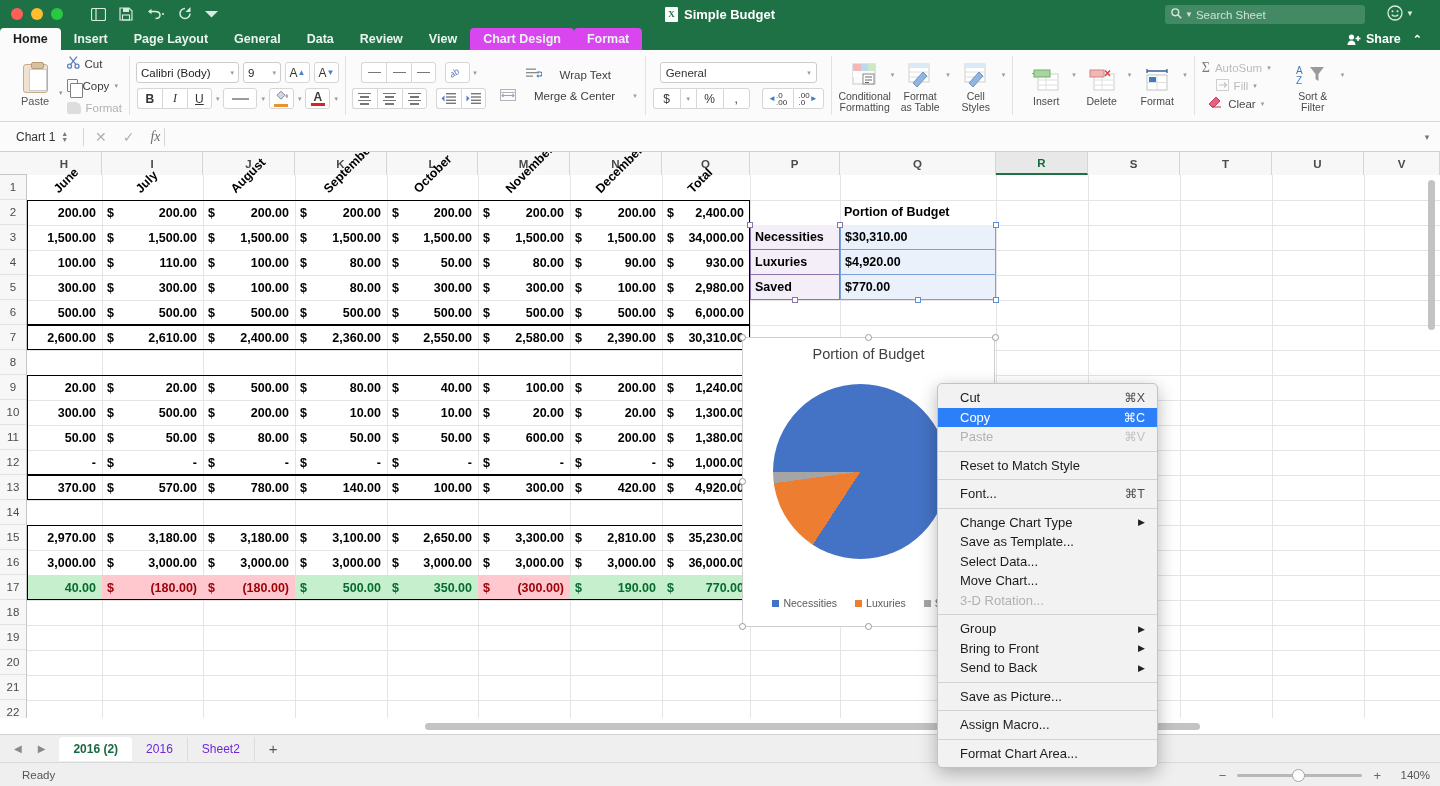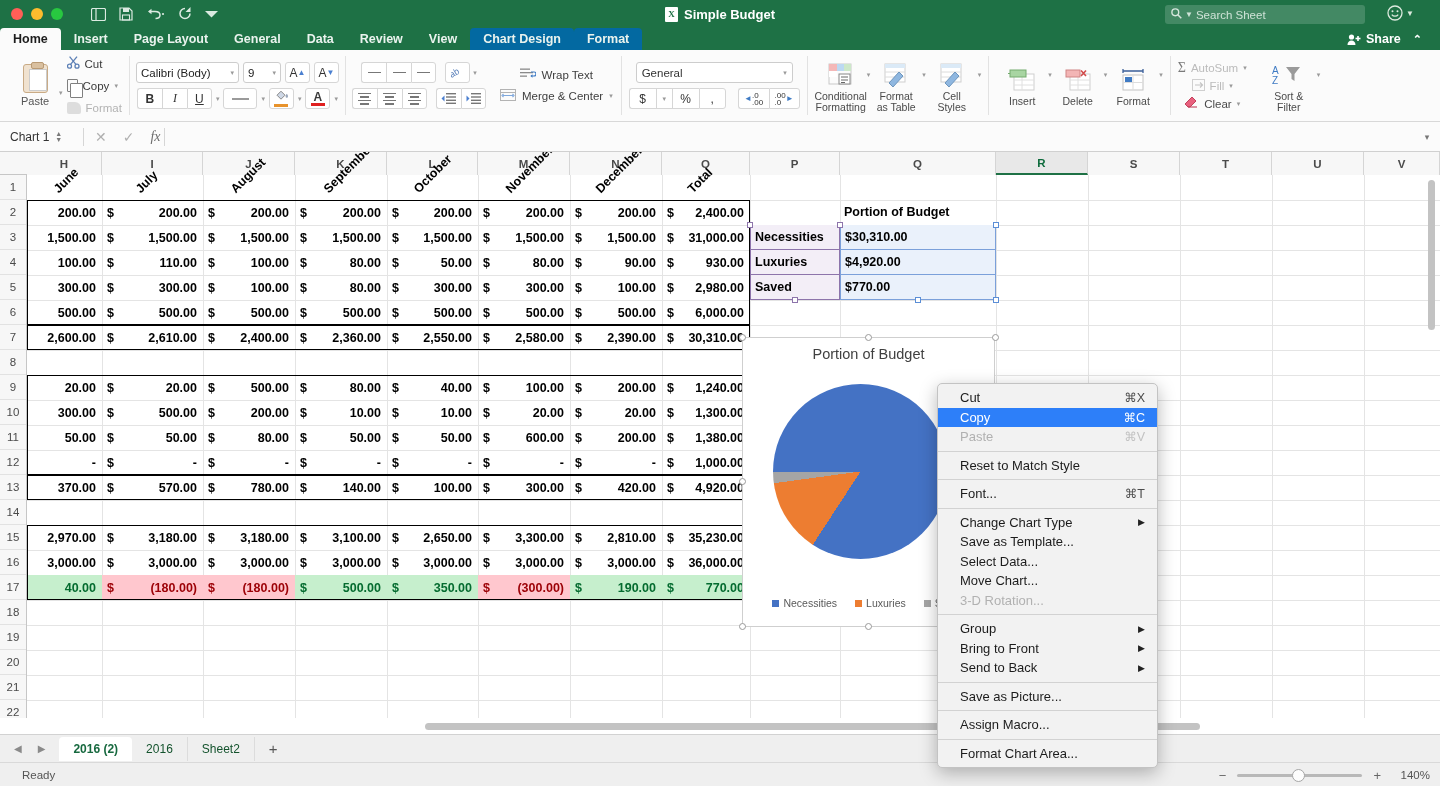--- a/index.html
+++ b/index.html
@@ -51,21 +51,21 @@
     position:absolute; left:0; top:28px; width:1440px; height:22px;
     background:#1e7145; display:flex; align-items:flex-end;
   }
   .rtab{
     height:22px; padding:0 13px; color:#eaf3ee; font-size:12.5px; font-weight:bold;
     display:flex; align-items:center; cursor:default;
   }
   .rtab.active{
     background:#fbfbfb; color:#1d1d1d; border-radius:4px 4px 0 0;
   }
-  .rtab.ctx{ background:#0369a1; border-radius:4px 4px 0 0; }
+  .rtab.ctx{ background:#d946ef; border-radius:4px 4px 0 0; }
   .sharearea{
     position:absolute; right:18px; top:28px; height:22px;
     display:flex; align-items:center; gap:12px; color:#fff; font-size:12.5px;font-weight:bold;
   }
 
   
   .ribbon{
     position:absolute; left:0; top:50px; width:1440px; height:72px;
     background:#fbfbfb; border-bottom:1px solid #d8d8d8;
     display:flex; align-items:stretch;
@@ -124,21 +124,21 @@
   .aligngrp{ display:flex; flex-direction:column; justify-content:center; gap:5px; padding:0 6px;}
   .agrow{ display:flex; align-items:center; gap:3px;}
   .aset{ display:flex; }
   .aset .btnsq{ border-radius:0; border-right:none; }
   .aset .btnsq:first-child{ border-radius:3px 0 0 3px;}
   .aset .btnsq:last-child{ border-radius:0 3px 3px 0; border-right:1px solid #d6d6d6;}
   .alines{ display:flex; flex-direction:column; gap:2px; align-items:center;}
   .alines i{ display:block;height:1.5px;background:#777; }
 
   .wrapgrp{ display:flex; flex-direction:column; justify-content:center; gap:7px; padding:0 8px;}
-  .wgr{ display:flex; align-items:center; gap:6px; font-size:11.5px; color:#3e3e3e; }
+  .wgr{ display:flex; align-items:center; gap:18px; font-size:11.5px; color:#3e3e3e; }
 
   .numgrp{ display:flex; flex-direction:column; justify-content:center; gap:5px; padding:0 7px;}
   .numsel{
     width:157px;height:21px;background:#fff;border:1px solid #cdcdcd;border-radius:3px;
     display:flex;align-items:center;justify-content:space-between;padding:0 5px;font-size:11.5px;color:#333;
   }
   .numrow{ display:flex; align-items:center; gap:4px; }
   .nset{ display:flex; }
   .nset .btnsq{ border-radius:0; border-right:none; width:27px;}
   .nset .btnsq:first-child{ border-radius:3px 0 0 3px;}
@@ -159,21 +159,21 @@
   .egr{ display:flex; align-items:center; gap:5px; font-size:11.5px; color:#4a4a4a; }
   .egr.dim{ color:#bbb; }
 
   
   .fbar{
     position:absolute; left:0; top:122px; width:1440px; height:30px;
     background:#fbfbfb; border-bottom:1px solid #d0d0d0;
     display:flex; align-items:center;
   }
   .namebox{
-    width:80px; height:30px; display:flex; align-items:center; padding-left:10px;
+    width:80px; height:30px; display:flex; align-items:center; padding-left:16px;
     font-size:12px; color:#333;
   }
   .spin{ display:flex; flex-direction:column; margin-left:6px; color:#7a7a7a; font-size:7px; line-height:6px;}
   .fbsep{ width:1px; height:18px; background:#d6d6d6; margin:0 3px;}
   .fbicons{ display:flex; align-items:center; gap:16px; padding-left:8px; color:#b0b0b0; font-size:14px;}
   .fx{ font-family:"Liberation Serif",serif; font-style:italic; color:#6d6d6d; font-size:14px;}
   .fbinput{ flex:1; height:30px; }
   .fbcollapse{ width:26px; text-align:center; color:#777; font-size:9px;}
 
   
@@ -272,21 +272,21 @@
   .hsbar{ position:absolute; left:425px; top:723px; width:775px; height:7px; background:#c3c3c3; border-radius:4px;}
   .vsbar{ position:absolute; right:5px; top:180px; width:7px; height:150px; background:#c3c3c3; border-radius:4px;}
 
   .tabbar{
     position:absolute; left:0; top:734px; width:1440px; height:28px;
     background:#efefef; border-top:1px solid #d2d2d2; display:flex; align-items:center;
   }
   .navarr{ display:flex; gap:16px; padding:0 14px; color:#8a8a8a; font-size:10px;}
   .stab{
     height:24px; padding:0 14px; display:flex; align-items:center;
-    font-size:12px; color:#14532d; border-right:1px solid #dcdcdc;
+    font-size:12px; color:#6d28d9; border-right:1px solid #dcdcdc;
   }
   .stab.active{ background:#fff; color:#17693f; font-weight:bold; border-radius:4px 4px 0 0; border-right:none;}
   .addsheet{ padding:0 14px; color:#555; font-size:15px;}
 
   .statusbar{
     position:absolute; left:0; top:762px; width:1440px; height:24px;
     background:#efefef; border-top:1px solid #d9d9d9; display:flex; align-items:center;
   }
   .ready{ padding-left:22px; font-size:11.5px; color:#555;}
   .zoomarea{ position:absolute; right:10px; top:0; height:24px; display:flex; align-items:center; gap:11px;}
@@ -894,21 +894,21 @@
         <div class="cell plain" style="left: 451px; width: 92px; top: 50px;">
           <span class="cur">$</span>
           <span class="amt">1,500.00</span>
         </div>
         <div class="cell plain" style="left: 543px; width: 92px; top: 50px;">
           <span class="cur">$</span>
           <span class="amt">1,500.00</span>
         </div>
         <div class="cell plain" style="left: 635px; width: 88px; top: 50px;">
           <span class="cur">$</span>
-          <span class="amt">31,000.00</span>
+          <span class="amt">34,000.00</span>
         </div>
         <div class="cell plain" style="left: 0px; width: 75px; top: 75px;">
           <span class="cur"></span>
           <span class="amt">100.00</span>
         </div>
         <div class="cell plain" style="left: 75px; width: 101px; top: 75px;">
           <span class="cur">$</span>
           <span class="amt">110.00</span>
         </div>
         <div class="cell plain" style="left: 176px; width: 92px; top: 75px;">

